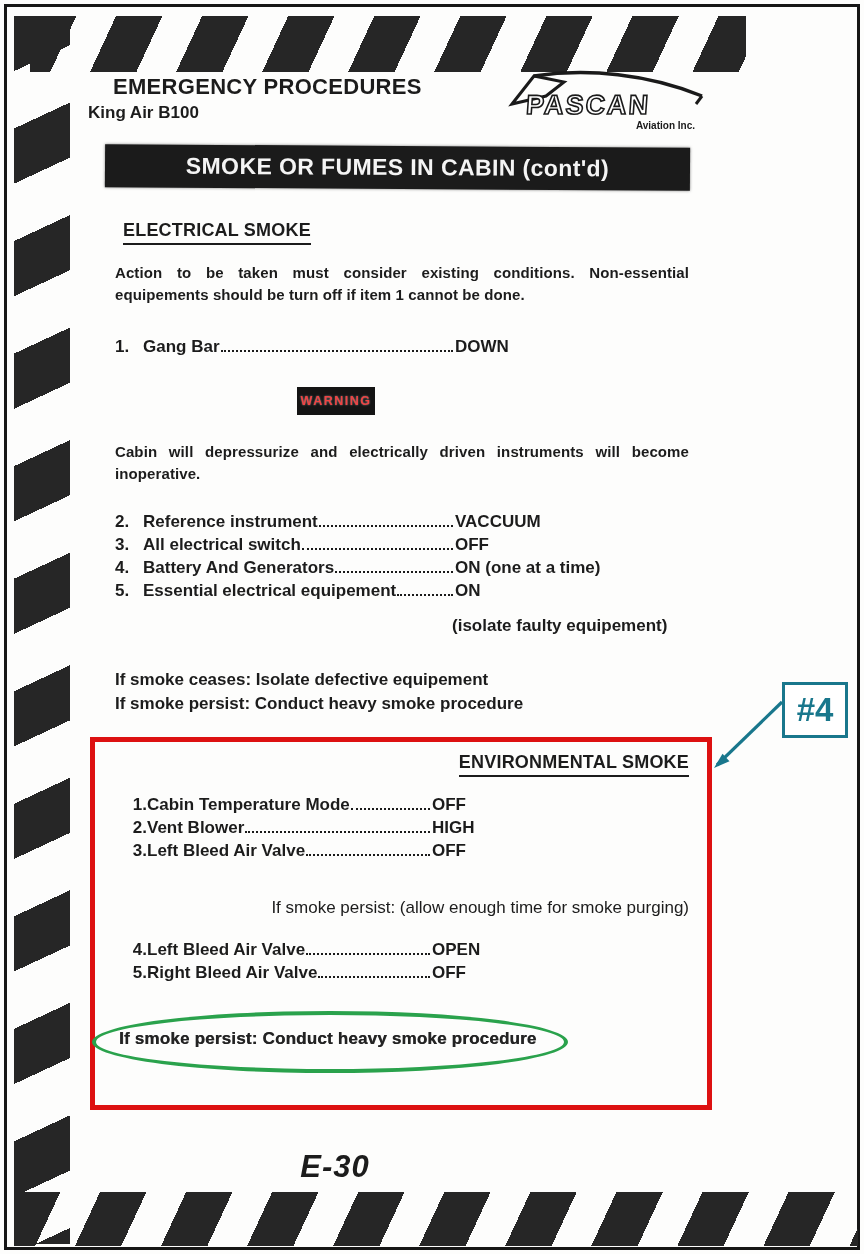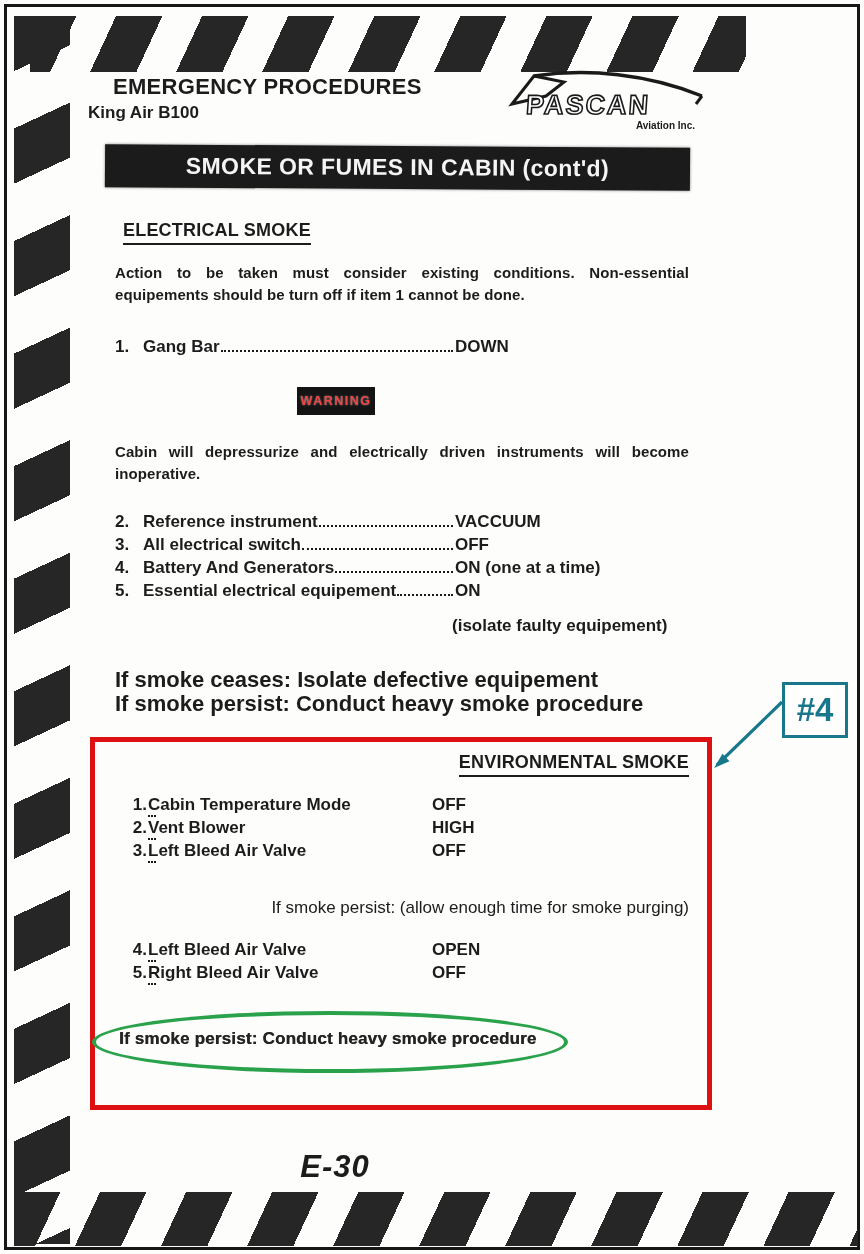--- a/index.html
+++ b/index.html
@@ -31,27 +31,27 @@
   .titlebar span{display:block;text-align:center;line-height:43px;color:#f4f4f4;font-size:23px;font-weight:700;letter-spacing:.4px;}
   
   .h-ul{font-size:18px;font-weight:700;letter-spacing:.2px;border-bottom:2.5px solid #1c1c1c;
     display:inline-block;padding-bottom:2px;}
   .para{font-size:15px;font-weight:700;text-align:justify;line-height:1.45;letter-spacing:.1px;}
   .row{display:flex;align-items:baseline;font-size:17px;font-weight:700;height:23px;}
   .row .num{width:28px;}
   .row .stem{display:flex;align-items:baseline;width:312px;}
   .row .stem .dots{flex:1;border-bottom:2.6px dotted #1a1a1a;margin:0 2px 3px 1px;min-width:8px;}
   .row .val{white-space:nowrap;}
-  .env-row .stem{width:285px;flex-direction:column;}
+  .env-row .stem{width:285px;}
   .abs{position:absolute;}
   .warnbox{position:absolute;left:297px;top:387px;width:78px;height:28px;background:#141414;
     display:flex;align-items:center;justify-content:center;}
   .warnbox span{color:#ef4444;font-size:12.5px;font-weight:700;letter-spacing:1.5px;
     text-shadow:0 0 2px #8a8a8a;}
-  .outline-lines div{font-size:22px;font-weight:700;line-height:24px;}
+  .outline-lines div{font-size:17px;font-weight:700;line-height:24px;}
   
   .redbox{position:absolute;left:90px;top:737px;width:622px;height:373px;border:5px solid #dd1111;
     box-sizing:border-box;padding:10px 18px 0 24px;text-align:right;}
   .circled-text{position:absolute;left:24px;top:287px;font-size:17px;font-weight:700;letter-spacing:.2px;
     color:#232323;text-shadow:.4px 0 0 #444;}
   .ellipse{position:absolute;left:92px;top:1011px;width:476px;height:62px;border:4px solid #2aa24c;
     border-radius:50%;box-sizing:border-box;}
   
   .callout{position:absolute;left:782px;top:682px;width:66px;height:56px;border:3px solid #19778c;
     box-sizing:border-box;display:flex;align-items:center;justify-content:center;background:#fff;}

